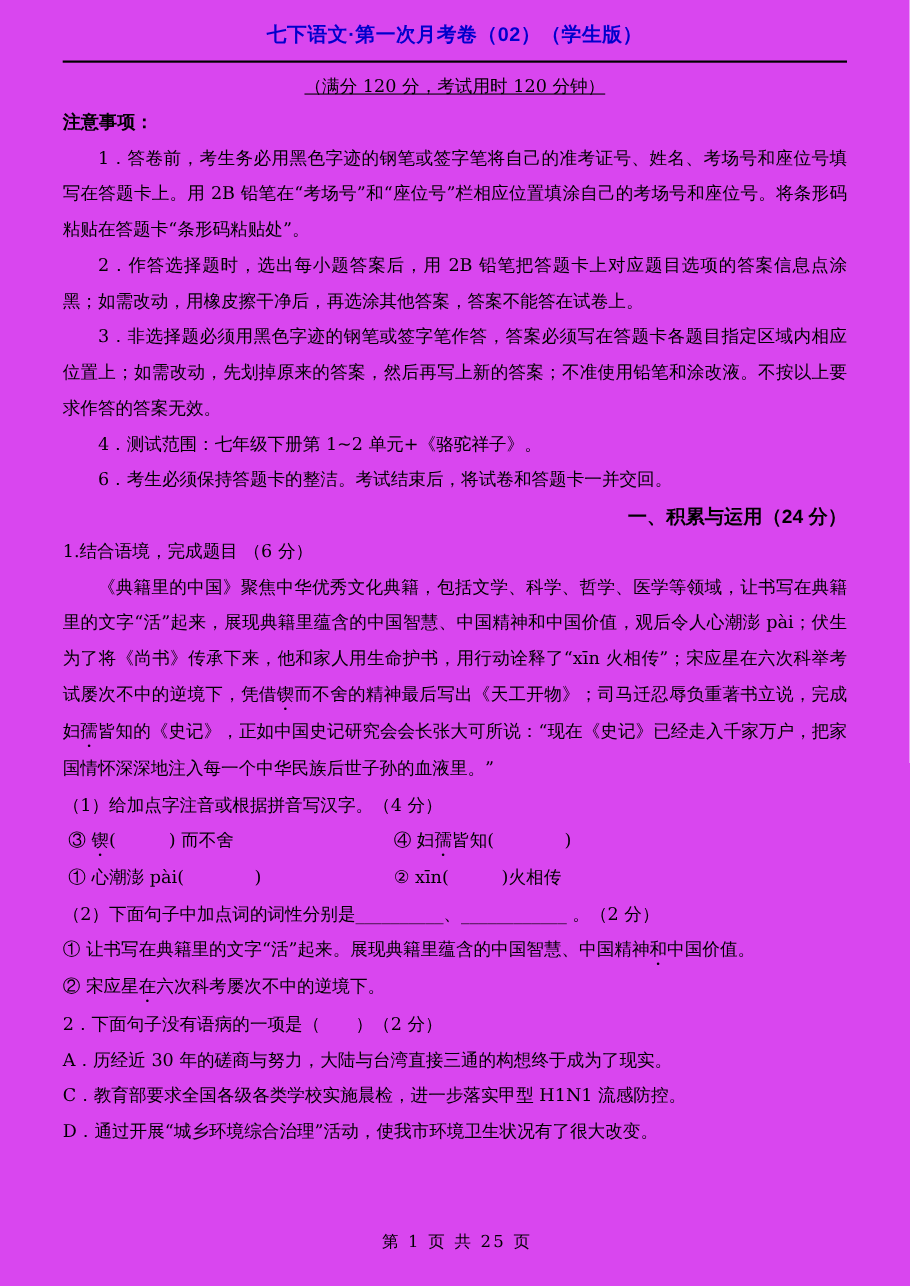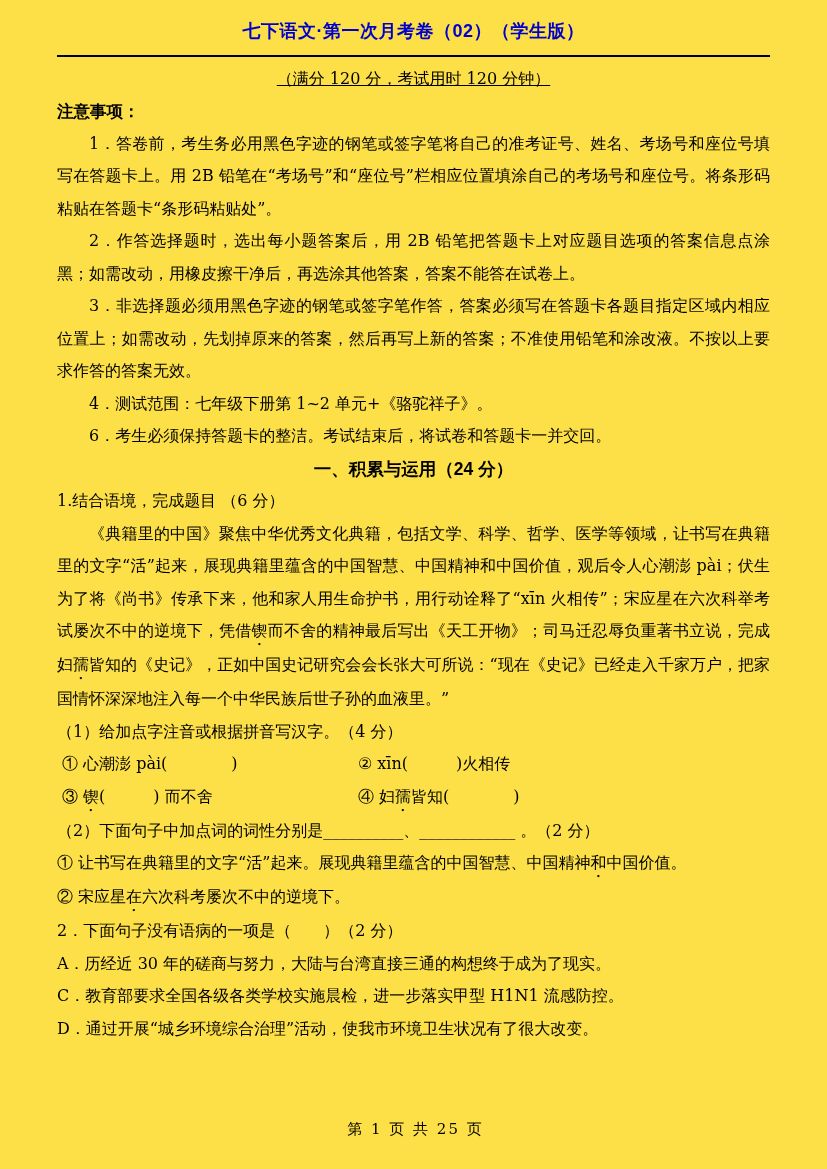--- a/index.html
+++ b/index.html
@@ -1,17 +1,17 @@
 <!DOCTYPE html>
 <html><head>
 <meta charset="utf-8">
 <style>
   html,body{margin:0;padding:0;background:#ffffff;}
   .page{
-    width:827px;height:1169px;background:#fde047;position:relative;
+    width:827px;height:1169px;background:#d946ef;position:relative;
     box-sizing:border-box;padding:12px 57px 0 57px;color:#000;
     font-family:"DejaVu Serif",serif;overflow:hidden;
   }
   .title{
     text-align:center;font-family:"Liberation Sans",sans-serif;
     font-weight:bold;font-size:18px;line-height:26px;margin-top:6px;
     letter-spacing:0.5px;color:#0000CC;
   }
   .rule{border-bottom:2px solid #000;margin-top:11px;}
   .subtitle{
@@ -21,21 +21,21 @@
   }
   .doc{font-size:16px;line-height:32.5px;text-align:justify;}
   .doc p{margin:0;padding:0;}
   .indent{text-indent:2em;}
   .notice-label{
     font-family:"Liberation Sans",sans-serif;font-weight:600;
     text-align:left;font-size:16.5px;
   }
   .sec-head{
     font-family:"Liberation Sans",sans-serif;font-weight:bold;
-    font-size:17.5px;text-align:center;
+    font-size:17.5px;text-align:right;
   }
   .stem{text-align:left;}
   .small-ind{padding-left:5px;}
   .row{display:flex;}
   .row .c1{width:41.5%;flex:0 0 41.5%;}
   .row .c2{flex:1;}
   .em-dot{
     -webkit-text-emphasis:filled dot;text-emphasis:filled dot;
     -webkit-text-emphasis-position:under right;text-emphasis-position:under right;
   }
@@ -63,26 +63,26 @@
     <p class="indent">6．考生必须保持答题卡的整洁。考试结束后，将试卷和答题卡一并交回。</p>
 
     <p class="sec-head">一、积累与运用（24 分）</p>
     <p class="stem">1.结合语境，完成题目 （6 分）</p>
 
     <p class="indent"><span>《典籍里的中国》聚焦中华优秀文化典籍，包括文学、科学、哲学、医学等领域，让书写在典籍里的文字“活”起来，展现典籍里蕴含的中国智慧、中国精神和中国价值，观后令人心潮澎 pài；伏生为了将《尚书》传承下来，他和家人用生命护书，用行动诠释了“xīn 火相传”；宋应星在六次科举考试屡次不中的逆境下，凭借</span><span class="em-dot">锲</span><span>而不舍的精神最后写出《天工开物》；司马迁忍辱负重著书立说，完成妇</span><span class="em-dot">孺</span><span>皆知的《史记》，正如中国史记研究会会长张大可所说：“现在《史记》已经走入千家万户，把家国情怀深深地注入每一个中华民族后世子孙的血液里。”</span></p>
 
     <p class="stem small-ind">（1）给加点字注音或根据拼音写汉字。（4 分）</p>
 
     <div class="row">
+      <span class="c1 small-ind"><span>③ </span><span class="em-dot">锲</span><span>(　　　) 而不舍</span></span>
+      <span class="c2"><span>④ 妇</span><span class="em-dot">孺</span><span>皆知(　　　　)</span></span>
+    </div>
+    <div class="row">
       <span class="c1 small-ind"><span>① 心潮澎 pài(　　　　)</span></span>
       <span class="c2"><span>② xīn(　　　)火相传</span></span>
-    </div>
-    <div class="row">
-      <span class="c1 small-ind"><span>③ </span><span class="em-dot">锲</span><span>(　　　) 而不舍</span></span>
-      <span class="c2"><span>④ 妇</span><span class="em-dot">孺</span><span>皆知(　　　　)</span></span>
     </div>
 
     <p class="stem small-ind">（2）下面句子中加点词的词性分别是__________、____________ 。（2 分）</p>
     <p class="stem small-ind"><span>① 让书写在典籍里的文字“活”起来。展现典籍里蕴含的中国智慧、中国精神</span><span class="em-dot">和</span><span>中国价值。</span></p>
     <p class="stem small-ind"><span>② 宋应星</span><span class="em-dot">在</span><span>六次科考屡次不中的逆境下。</span></p>
 
     <p class="stem">2．下面句子没有语病的一项是（　　）（2 分）</p>
     <p class="stem">A．历经近 30 年的磋商与努力，大陆与台湾直接三通的构想终于成为了现实。</p>
     <p class="stem">C．教育部要求全国各级各类学校实施晨检，进一步落实甲型 H1N1 流感防控。</p>
     <p class="stem">D．通过开展“城乡环境综合治理”活动，使我市环境卫生状况有了很大改变。</p>

